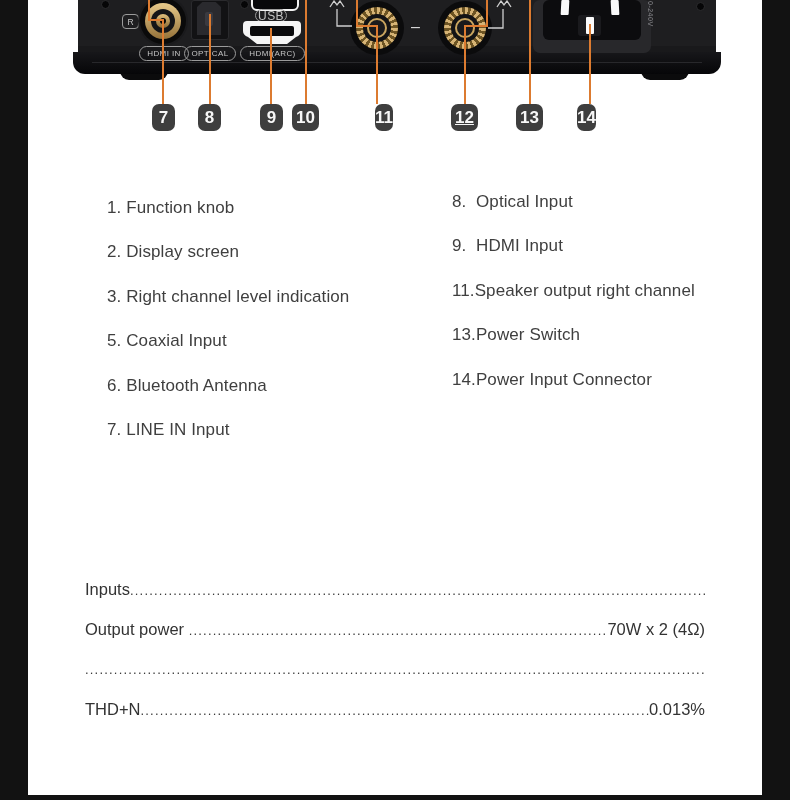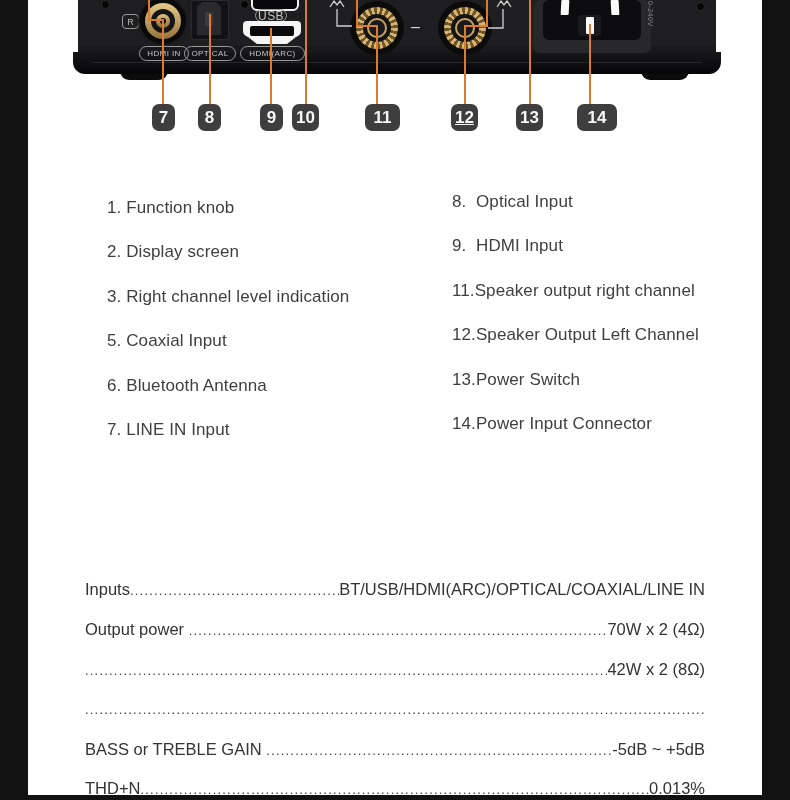--- a/index.html
+++ b/index.html
@@ -176,65 +176,53 @@
   <div class="cline" style="left:486px;top:0;height:27px;"></div>
   <div class="clineh" style="left:464px;top:25px;width:24px;"></div>
   <div class="cline" style="left:464px;top:25px;height:79px;"></div>
   <div class="cline" style="left:529px;top:0;height:104px;"></div>
   <div class="cline" style="left:589px;top:24px;height:80px;"></div>
 
   <div class="badge" style="left:152px;width:23px;">7</div>
   <div class="badge" style="left:198px;width:23px;">8</div>
   <div class="badge" style="left:260px;width:23px;">9</div>
   <div class="badge" style="left:292px;width:27px;">10</div>
-  <div class="badge" style="left:365px;width:35px;">11</div>
+  <div class="badge" style="left:375px;width:18px;">11</div>
   <div class="badge" style="left:451px;width:27px;text-decoration:underline;">12</div>
   <div class="badge" style="left:516px;width:27px;">13</div>
-  <div class="badge" style="left:577px;width:40px;">14</div>
+  <div class="badge" style="left:577px;width:19px;">14</div>
 
   <div class="legend-col" style="left:107px;top:198px;">
     <div>1. Function knob</div>
     <div>2. Display screen</div>
     <div>3. Right channel level indication</div>
     <div>5. Coaxial Input</div>
     <div>6. Bluetooth Antenna</div>
     <div>7. LINE IN Input</div>
   </div>
   <div class="legend-col" style="left:452px;top:192px;">
     <div>8.  Optical Input</div>
     <div>9.  HDMI Input</div>
     <div>11.Speaker output right channel</div>
-    <div>12.Speaker Output Left Channel</div>
     <div>13.Power Switch</div>
     <div>14.Power Input Connector</div>
   </div>
 
   <div class="specs">
     <div class="spec-row">
       <span class="spec-label">Inputs</span>
       <span class="spec-leader"></span>
-      <span class="spec-value">BT/USB/HDMI(ARC)/OPTICAL/COAXIAL/LINE IN</span>
     </div>
     <div class="spec-row">
       <span class="spec-label">Output power </span>
       <span class="spec-leader"></span>
       <span class="spec-value">70W x 2 (4Ω)</span>
     </div>
     <div class="spec-row">
-      <span class="spec-label"></span>
-      <span class="spec-leader"></span>
-      <span class="spec-value">42W x 2 (8Ω)</span>
-    </div>
-    <div class="spec-row">
-      <span class="spec-leader"></span>
-    </div>
-    <div class="spec-row">
-      <span class="spec-label">BASS or TREBLE GAIN </span>
-      <span class="spec-leader"></span>
-      <span class="spec-value">-5dB ~ +5dB</span>
+      <span class="spec-leader"></span>
     </div>
     <div class="spec-row">
       <span class="spec-label">THD+N</span>
       <span class="spec-leader"></span>
       <span class="spec-value">0.013%</span>
     </div>
   </div>
 
 </div>
 

